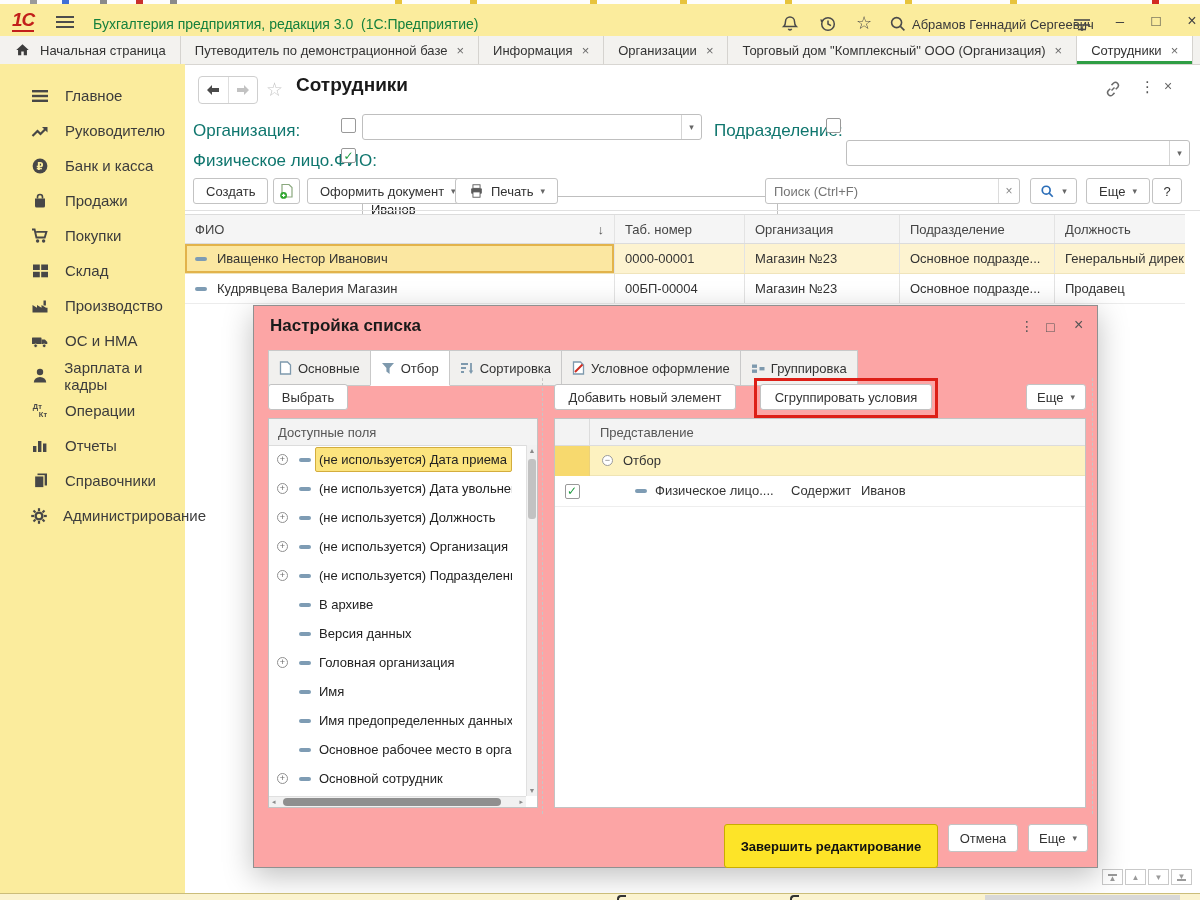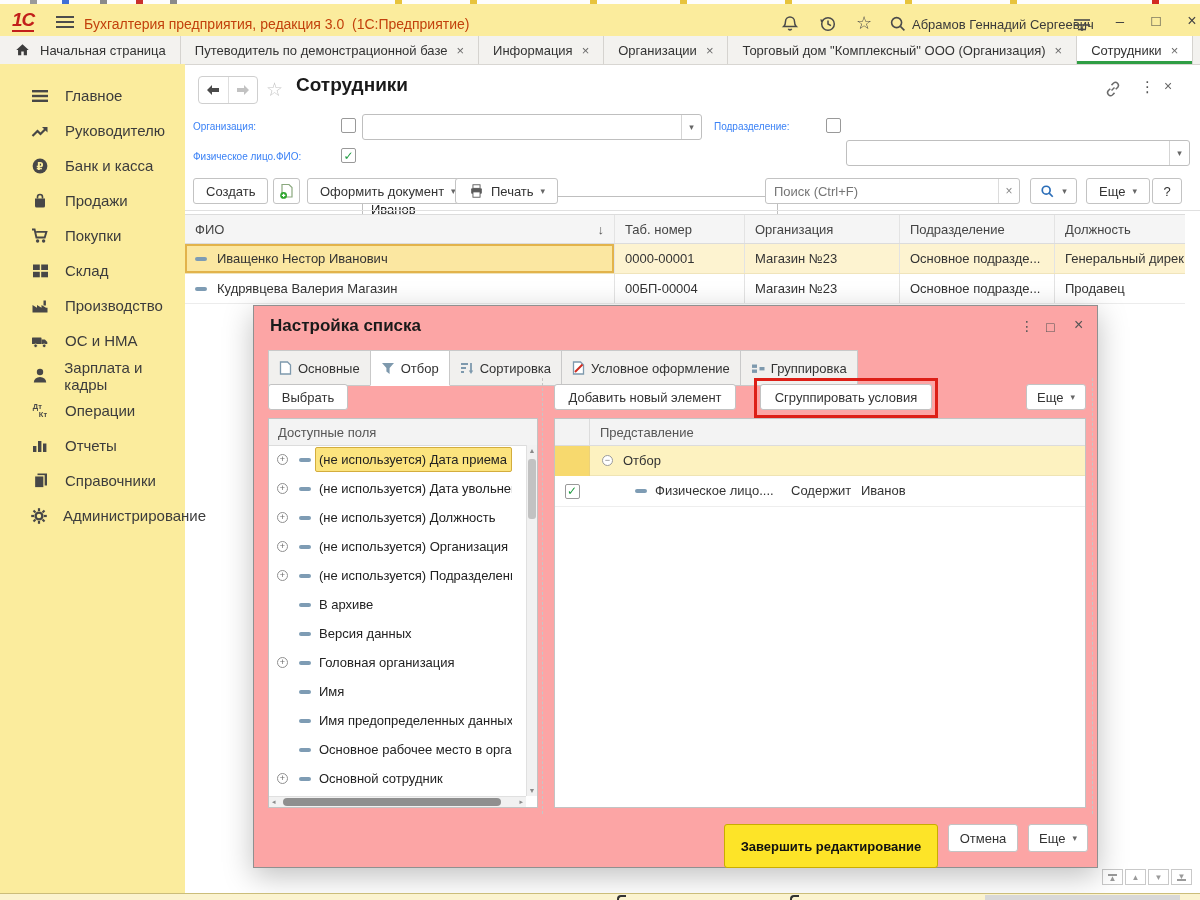--- a/index.html
+++ b/index.html
@@ -10,21 +10,21 @@
 
   
   .topstrip{left:0;top:0;width:1200px;height:4px;background:#fdfdfd;border-bottom:1px solid #e4e0d0;}
   .topstrip i{position:absolute;top:0;height:4px;width:7px;}
 
   
   .titlebar{left:0;top:4px;width:1200px;height:32px;background:#fbec9d;}
   .logo{position:absolute;left:12px;top:6px;color:#c21f1a;font-weight:bold;font-style:italic;font-size:19px;letter-spacing:-1px;border-bottom:2px solid #c21f1a;line-height:20px;text-align:right;}
   .burger{position:absolute;left:56px;top:12px;width:18px;height:12px;}
   .burger b{display:block;height:2px;background:#4c4c4c;margin-bottom:3px;}
-  .apptitle{position:absolute;left:84px;top:12px;font-size:14px;color:#c2410c;white-space:pre;}
+  .apptitle{position:absolute;left:93px;top:12px;font-size:14px;color:#15803d;white-space:pre;}
   .tb-ic{position:absolute;top:10px;width:20px;height:20px;cursor:pointer;}
   .username{position:absolute;left:912px;top:13px;font-size:13px;color:#3a3a3a;}
   .optic{position:absolute;left:1072px;top:12px;width:20px;height:16px;}
   .winbtn{position:absolute;top:8px;font-size:15px;color:#444;width:24px;text-align:center;cursor:pointer;}
 
   
   .tabbar{left:0;top:36px;width:1200px;height:28px;background:#f3f2ef;border-bottom:1px solid #d8d6d2;display:flex;align-items:stretch;}
   .tab{display:flex;align-items:center;padding:0 14px;border-right:1px solid #d5d3cf;color:#333;white-space:nowrap;cursor:pointer;position:relative;}
   .tab .x{margin-left:9px;color:#6a6a6a;font-size:13px;}
   .tab.active{background:#fff;}
@@ -49,21 +49,21 @@
   
   .navgrp{left:198px;top:76px;width:58px;height:26px;background:#fff;border:1px solid #cfcfcf;border-radius:4px;display:flex;}
   .navgrp .half{flex:1;display:flex;align-items:center;justify-content:center;cursor:pointer;}
   .navgrp .half+.half{border-left:1px solid #dedede;}
   .fav-star{left:266px;top:78px;font-size:19px;color:#c4c4c4;cursor:pointer;}
   .pagetitle{left:296px;top:74px;font-size:19px;font-weight:600;color:#1a1a1a;}
   .hdr-ic{top:80px;cursor:pointer;}
   .dots3{font-size:15px;color:#555;cursor:pointer;}
 
   
-  .flabel{font-size:10px;color:#3b82f6;}
+  .flabel{font-size:17px;color:#0f766e;}
   
   .toolbar-line{left:185px;top:210px;width:1015px;height:0;border-top:1px solid #e0e0e0;}
   .search{left:765px;top:178px;width:255px;height:26px;background:#fff;border:1px solid #c3c3c3;border-radius:3px;box-sizing:border-box;display:flex;align-items:center;}
   .search input{flex:1;}
   .search .clr{width:20px;align-self:stretch;border-left:1px solid #dcdcdc;display:flex;align-items:center;justify-content:center;color:#888;font-size:12px;cursor:pointer;}
 
   
   .grid-table{left:185px;top:214px;width:1000px;}
   .trow{display:flex;height:30px;box-sizing:border-box;}
   .thead{background:#f5f5f5;border-top:1px solid #dcdcdc;border-bottom:1px solid #dcdcdc;color:#444;}

